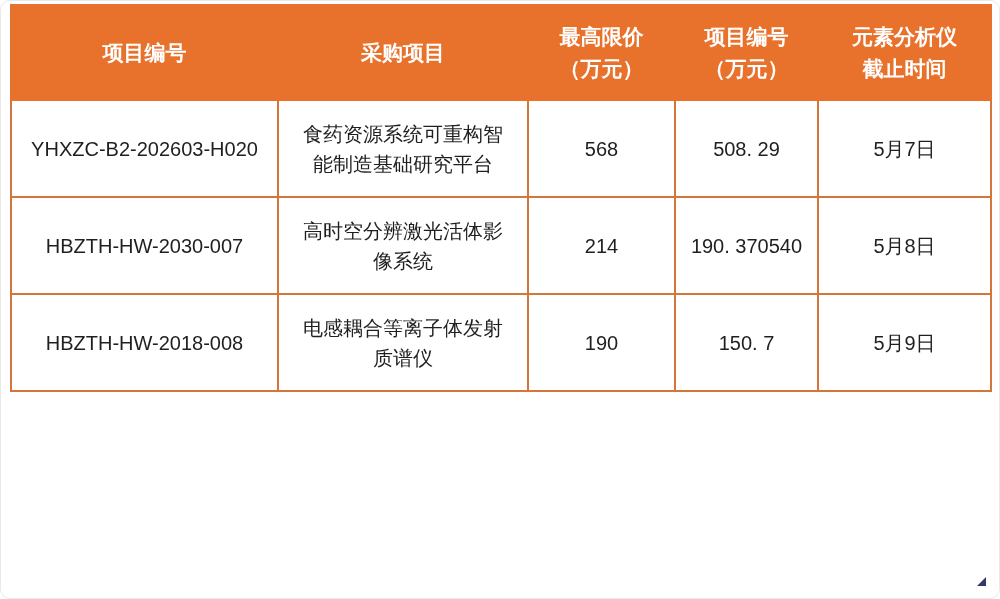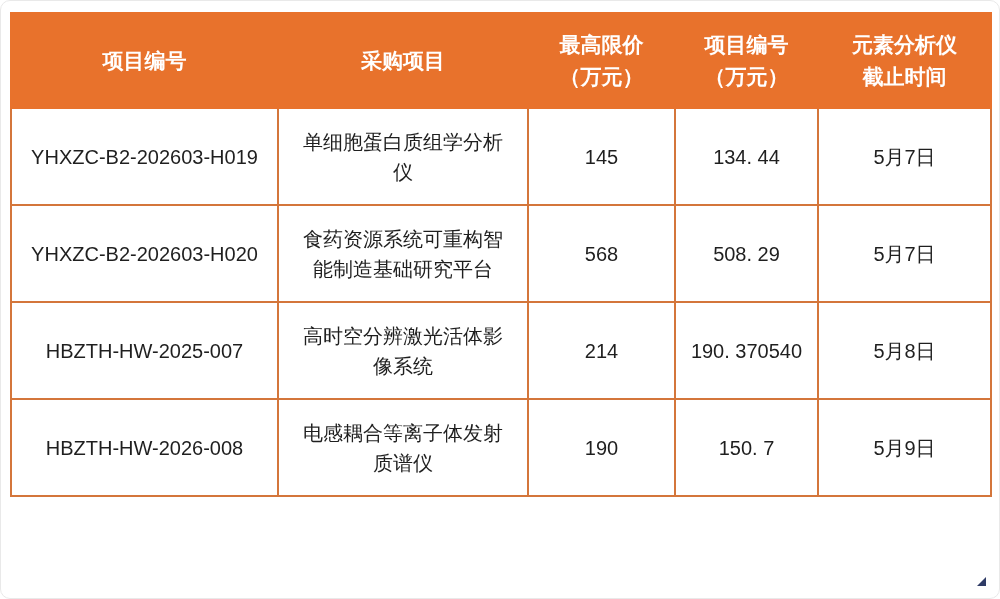--- a/index.html
+++ b/index.html
@@ -20,21 +20,21 @@
     overflow:hidden;
   }
   .frame{
     position:absolute;inset:0;
     border:1px solid #E9E9E9;
     border-radius:10px;
     pointer-events:none;
   }
   table.bid-table{
     position:absolute;
-    left:10px;top:12px;
+    left:10px;top:4px;
     width:980px;
     border-collapse:collapse;
     table-layout:fixed;
   }
   .bid-table thead tr{height:95px;}
   .bid-table tbody tr{height:97px;}
   .bid-table th{
     background:var(--header-bg);
     color:var(--header-text);
     font-weight:bold;
@@ -95,45 +95,37 @@
       <th>最高限价
 （万元）</th>
       <th>项目编号
 （万元）</th>
       <th>元素分析仪
 截止时间</th>
     </tr>
   </thead>
   <tbody>
     <tr>
-      <td class="code">YHXZC-B2-202603-H019</td>
-      <td>单细胞蛋白质组学分析
-仪</td>
-      <td>145</td>
-      <td>134. 44</td>
-      <td>5月7日</td>
-    </tr>
-    <tr>
       <td class="code">YHXZC-B2-202603-H020</td>
       <td>食药资源系统可重构智
 能制造基础研究平台</td>
       <td>568</td>
       <td>508. 29</td>
       <td>5月7日</td>
     </tr>
     <tr>
-      <td class="code">HBZTH-HW-2025-007</td>
+      <td class="code">HBZTH-HW-2030-007</td>
       <td>高时空分辨激光活体影
 像系统</td>
       <td>214</td>
       <td>190. 370540</td>
       <td>5月8日</td>
     </tr>
     <tr>
-      <td class="code">HBZTH-HW-2026-008</td>
+      <td class="code">HBZTH-HW-2018-008</td>
       <td>电感耦合等离子体发射
 质谱仪</td>
       <td>190</td>
       <td>150. 7</td>
       <td>5月9日</td>
     </tr>
   </tbody>
 </table>
 
 <div class="corner-mark"></div>

